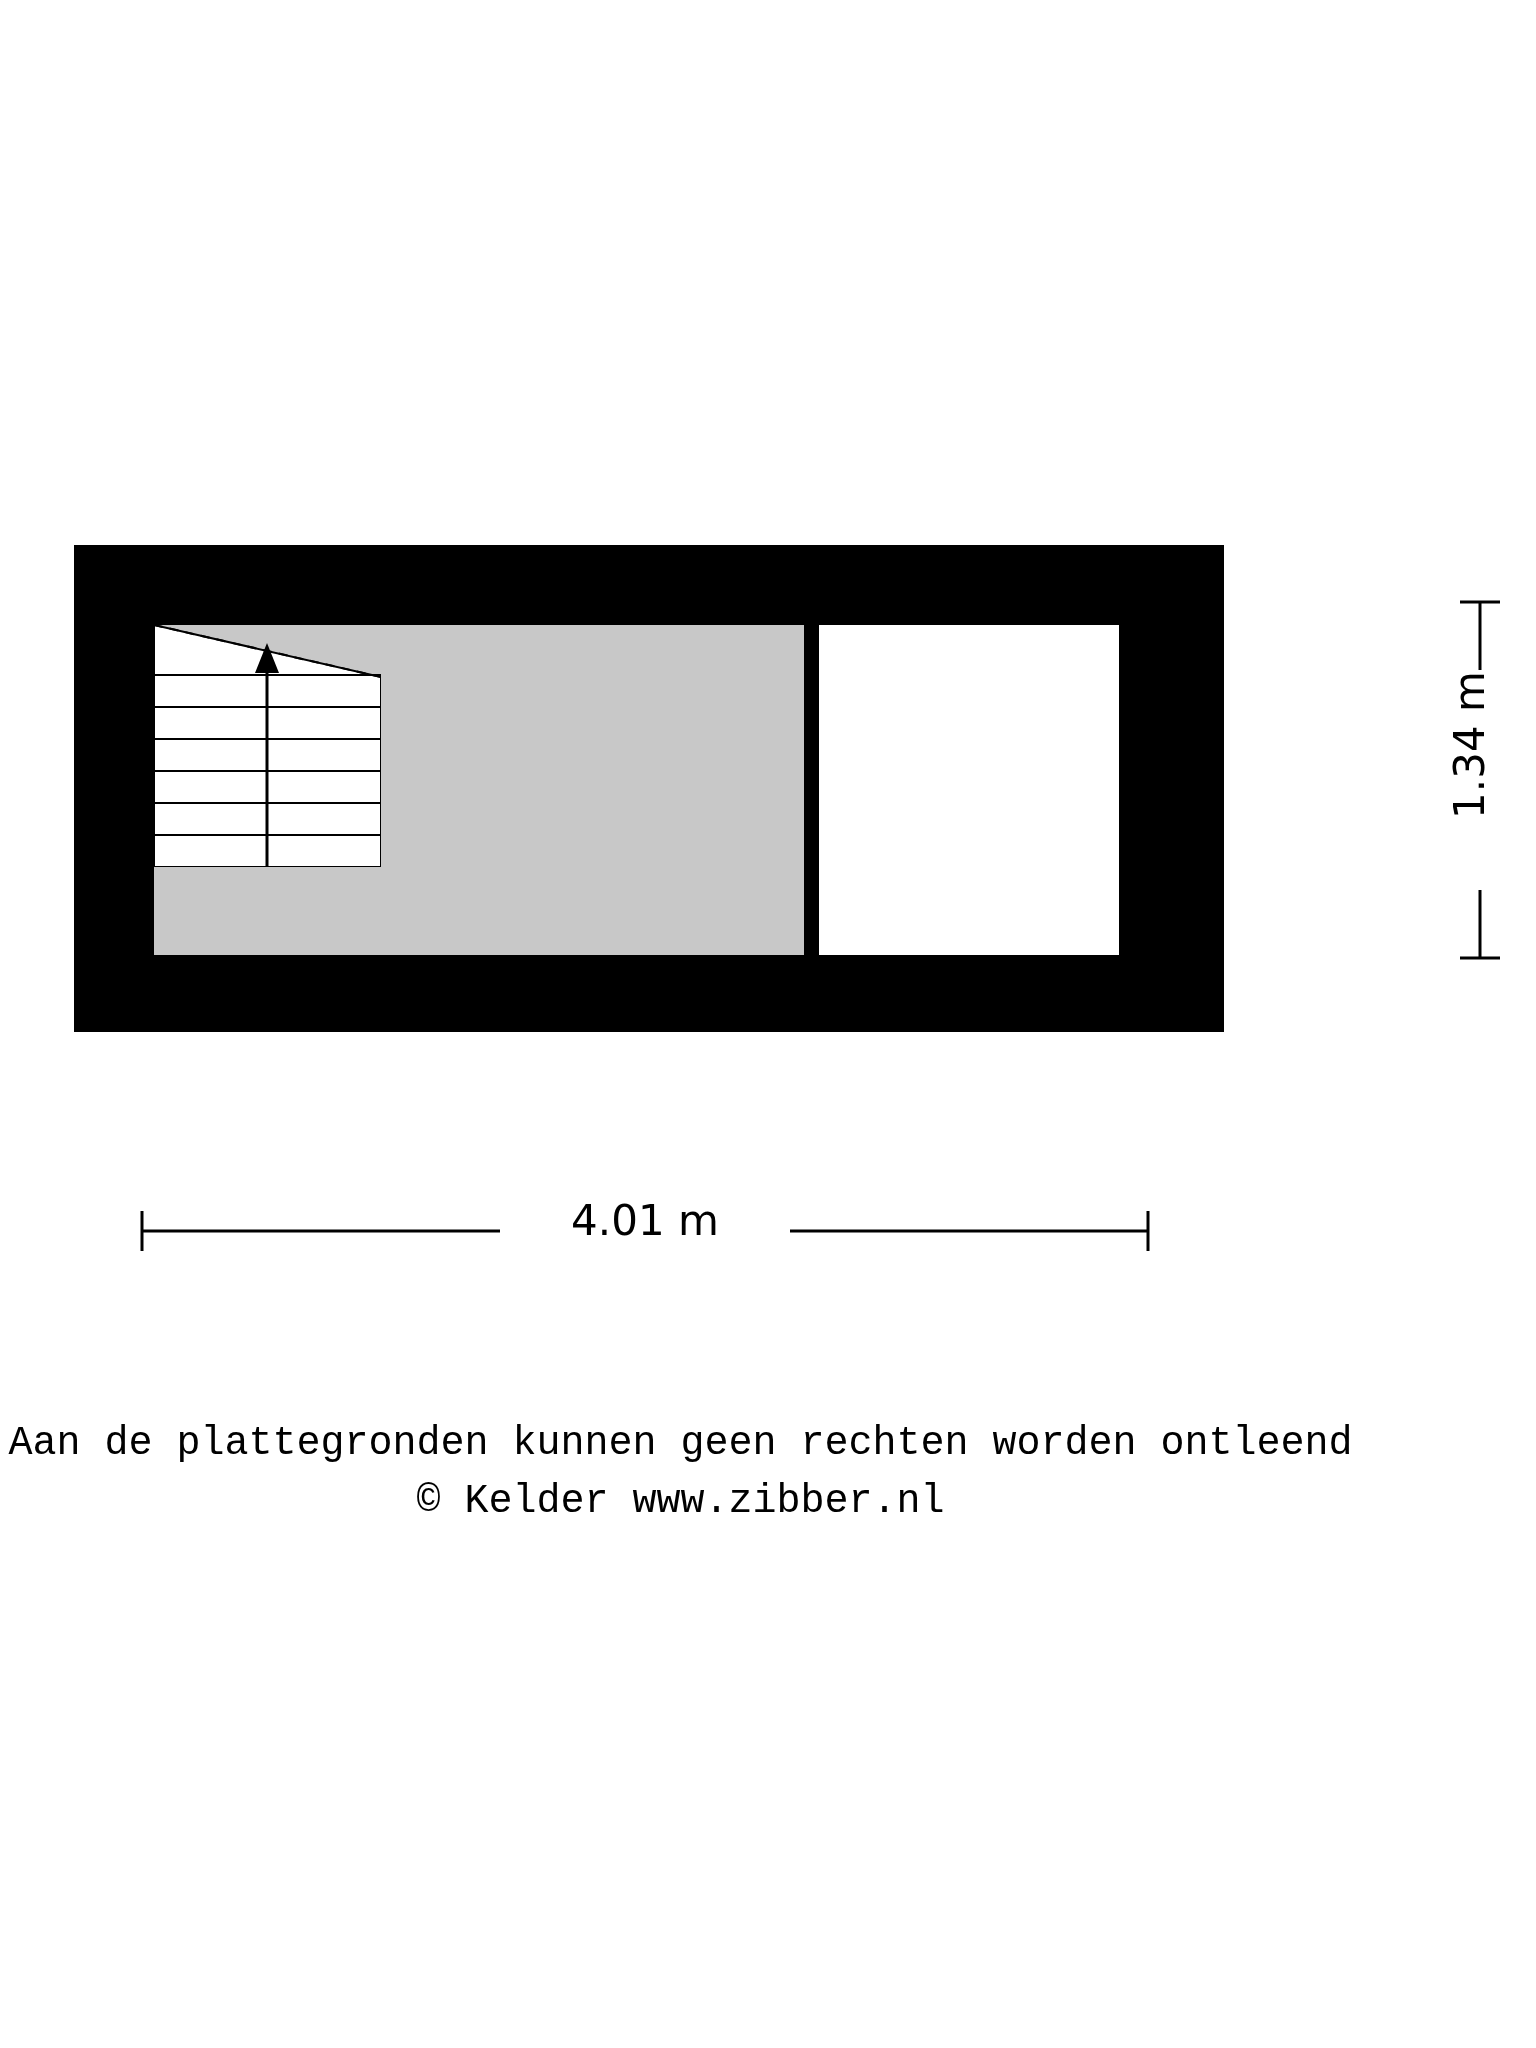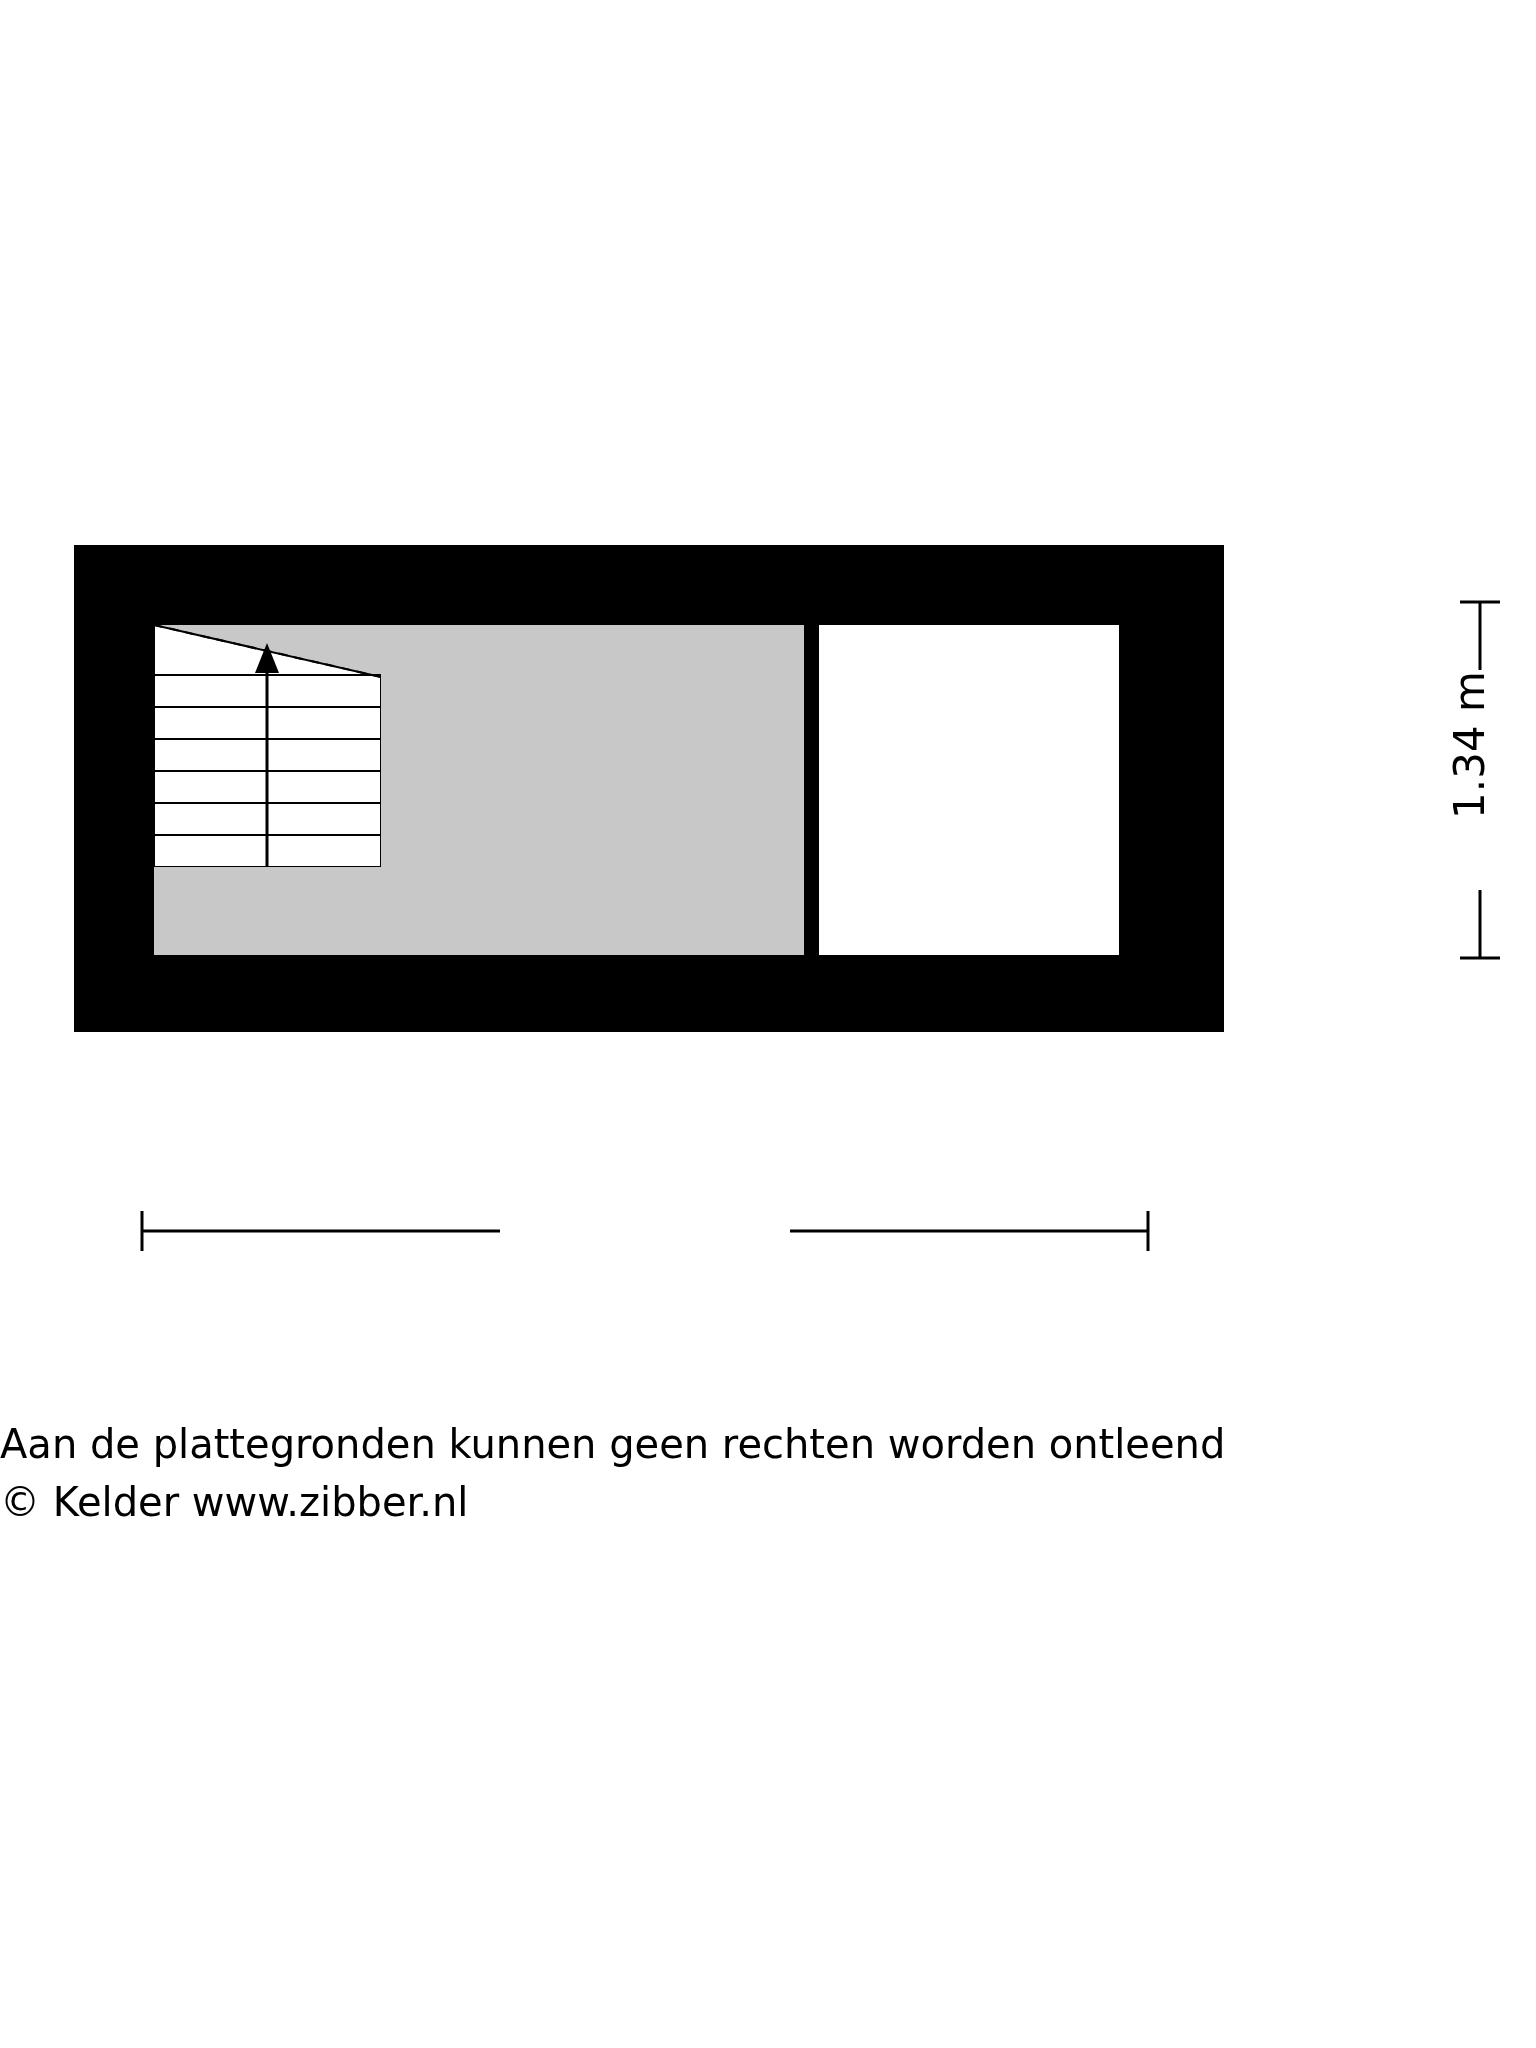--- a/index.html
+++ b/index.html
@@ -111,20 +111,22 @@
     transform: rotate(-90deg);
     transform-origin: center center;
   }
 
   
   #footer {
     position: absolute;
     left: 0;
     top: 1415px;
     width: 1361px;
+    text-align: center;
+    font-family: Liberation Mono, monospace;
   }
   #footer .line1 {
     font-size: 40px;
     line-height: 58px;
   }
   #footer .line2 {
     font-size: 40px;
     line-height: 58px;
   }
 </style>
@@ -157,20 +159,21 @@
       <line x1="0" y1="210" x2="227" y2="210" stroke="#000000" stroke-width="2"></line>
 
       <line x1="113" y1="242" x2="113" y2="42" stroke="#000000" stroke-width="3"></line>
       <polygon points="113,18 101,48 125,48" fill="#000000"></polygon>
     </svg>
   </div>
 
 </div>
 
 <div class="dim-horizontal">
+  <div class="dim-h-label">4.01 m</div>
   <svg width="1010" height="70" viewBox="0 0 1010 70" xmlns="http://www.w3.org/2000/svg" style="position:absolute;left:0;top:0;">
     <line x1="2" y1="15" x2="2" y2="55" stroke="#000000" stroke-width="3"></line>
     <line x1="1008" y1="15" x2="1008" y2="55" stroke="#000000" stroke-width="3"></line>
     <line x1="2" y1="35" x2="360" y2="35" stroke="#000000" stroke-width="3"></line>
     <line x1="650" y1="35" x2="1008" y2="35" stroke="#000000" stroke-width="3"></line>
   </svg>
 </div>
 
 <div class="dim-vertical">
   <svg width="80" height="360" viewBox="0 0 80 360" xmlns="http://www.w3.org/2000/svg" style="position:absolute;left:0;top:0;">

